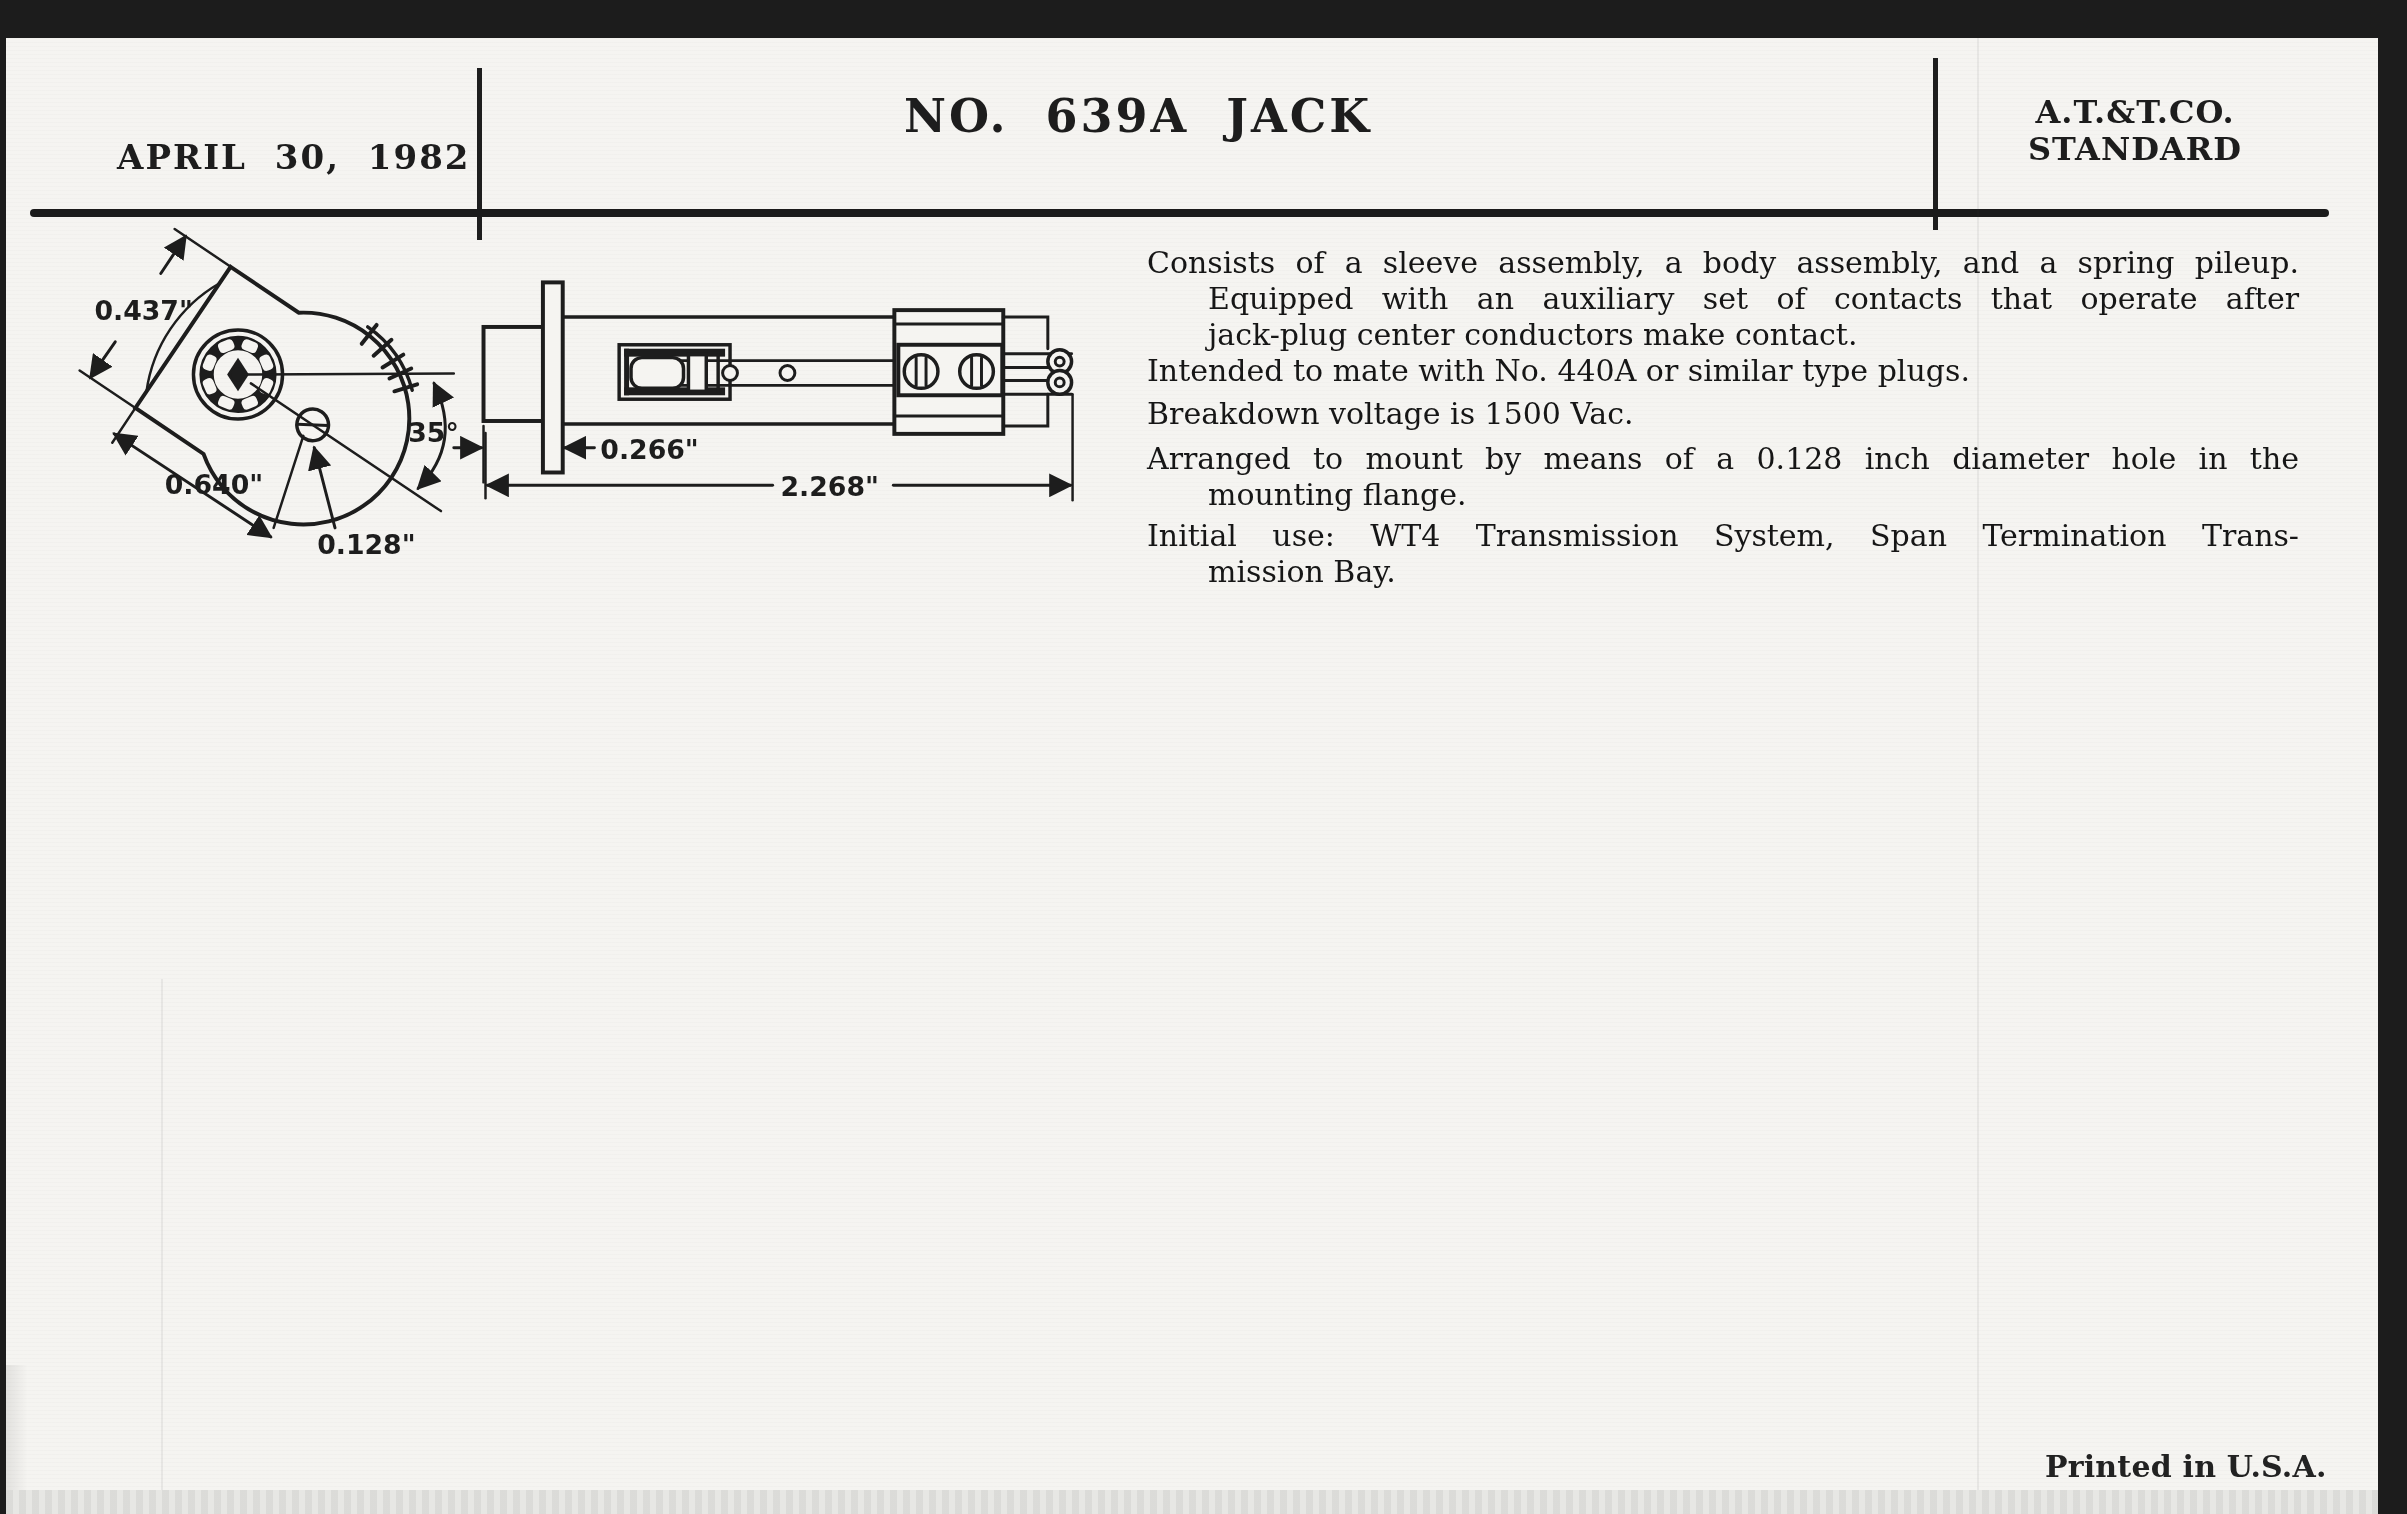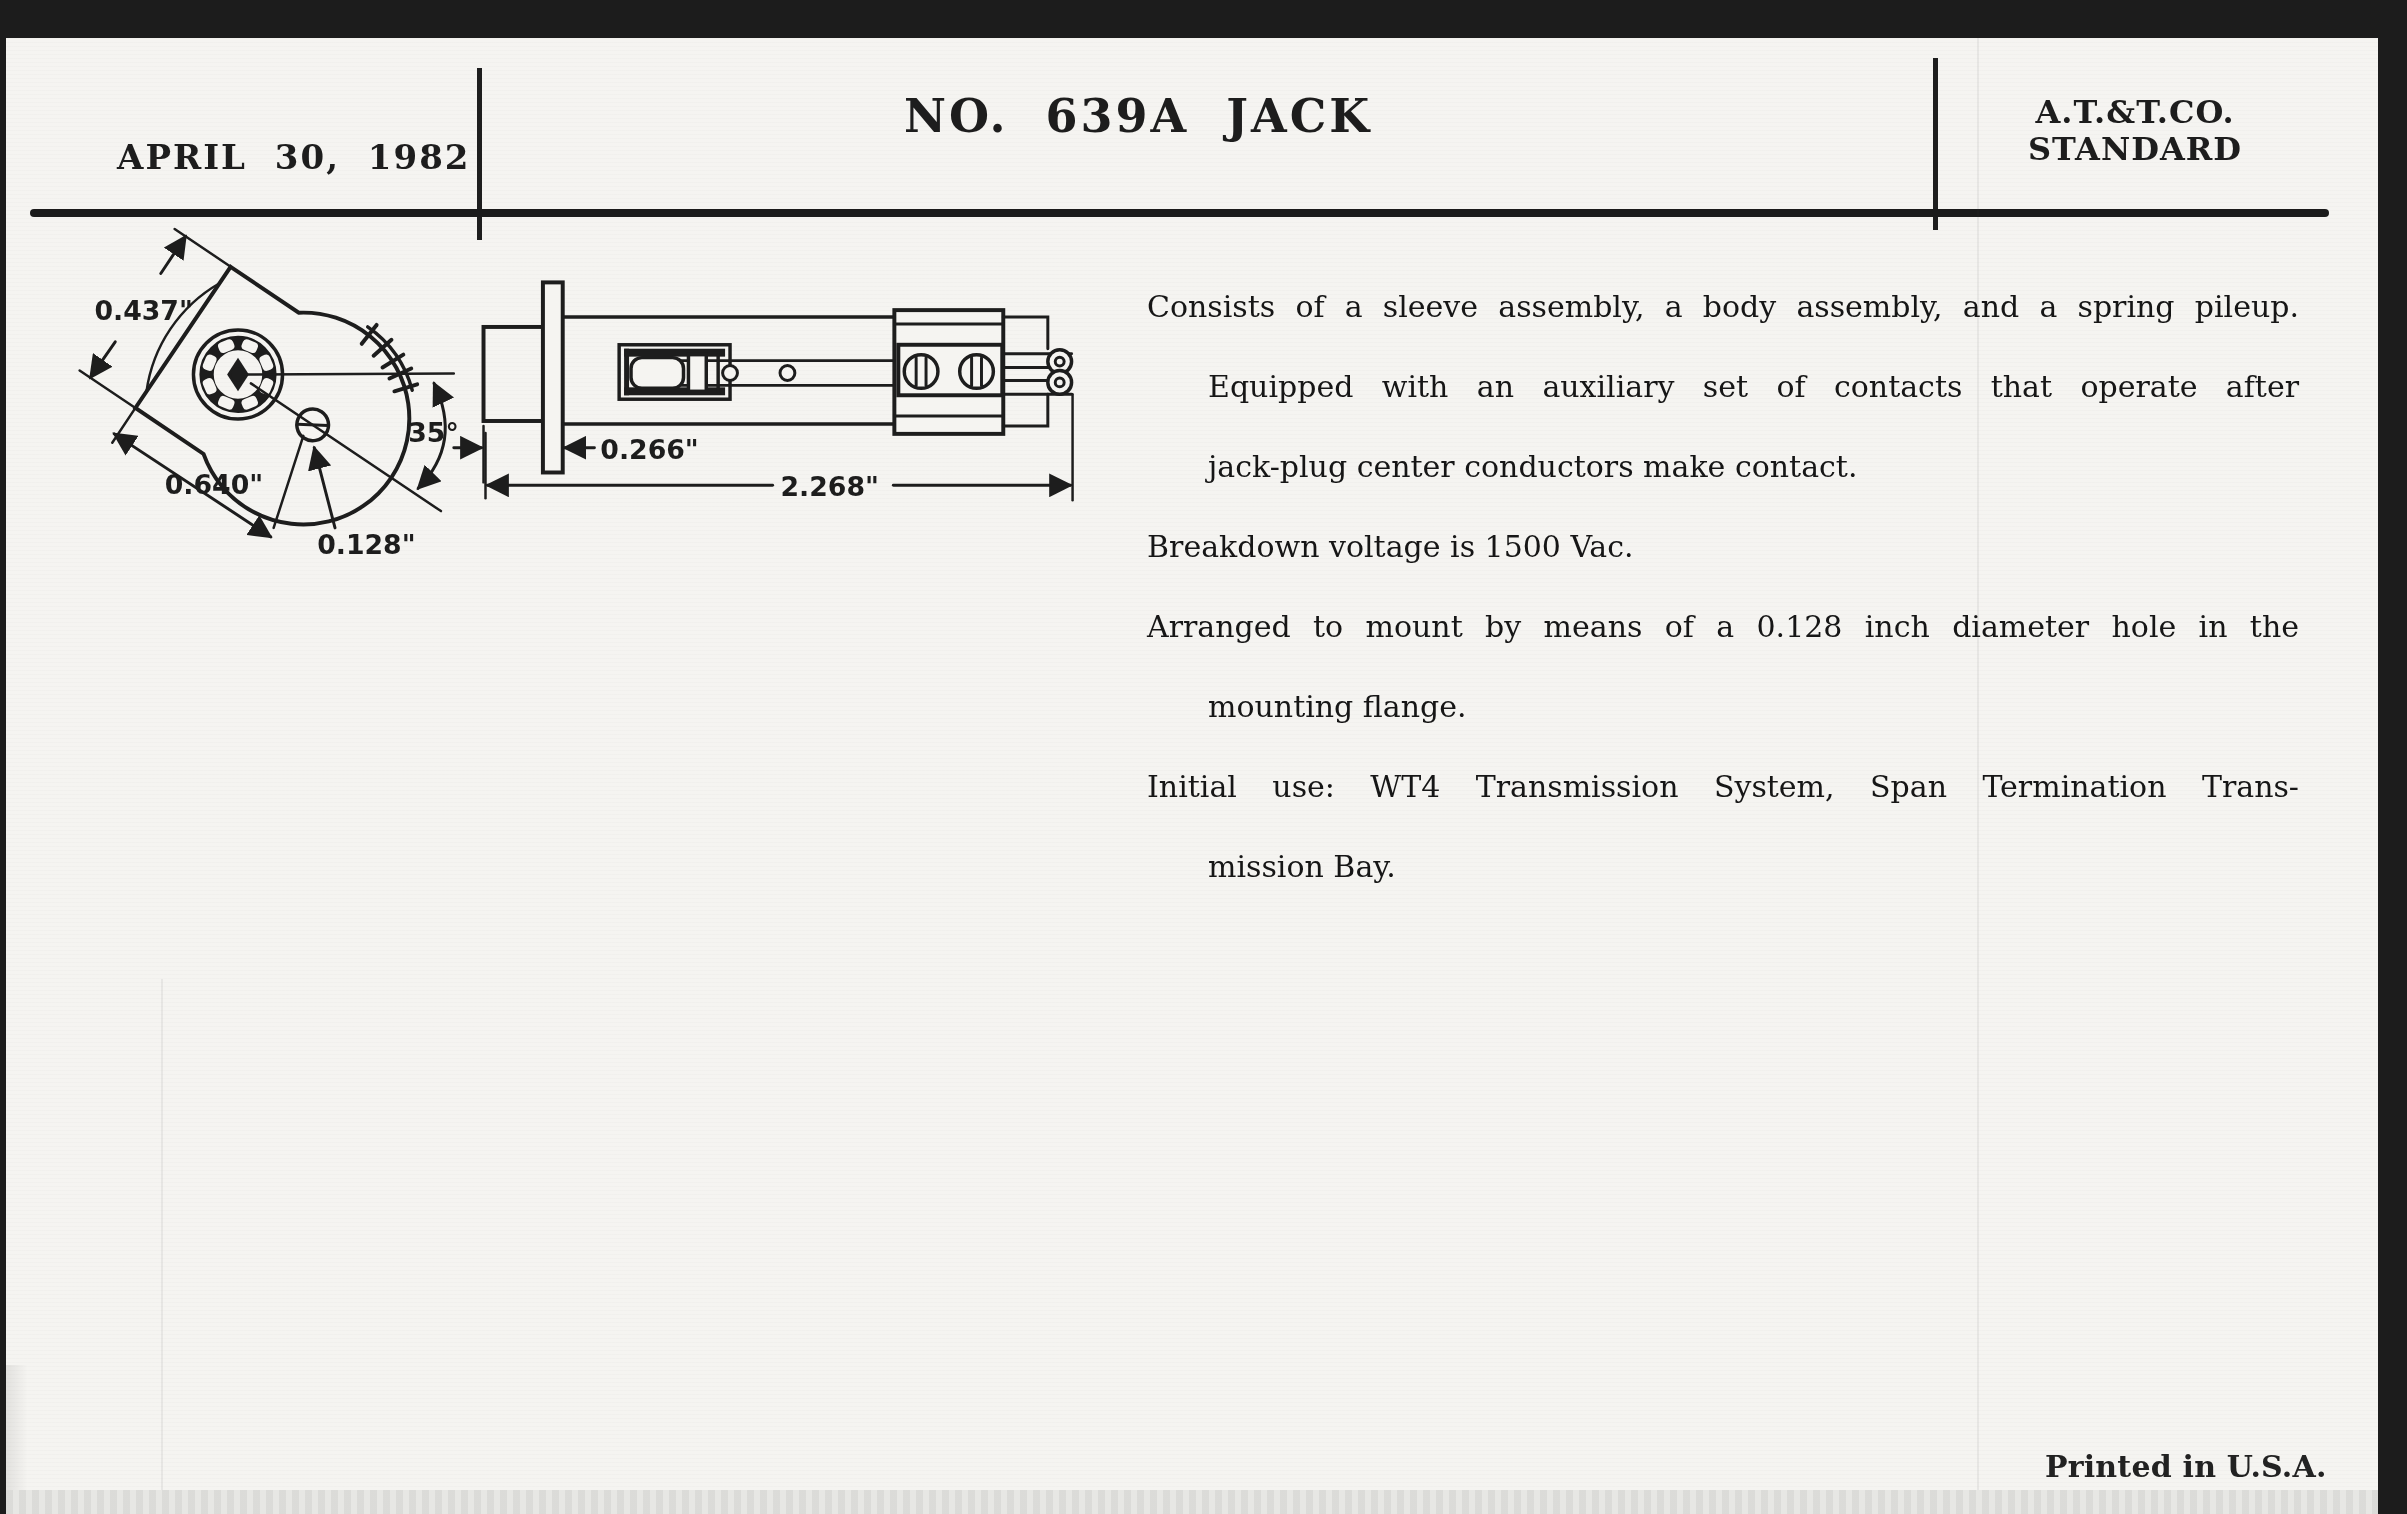--- a/index.html
+++ b/index.html
@@ -44,21 +44,21 @@
   }
   .rule{
     position:absolute;left:24px;top:171px;width:2299px;height:8px;
     background:#1b1b1b;border-radius:4px;
   }
   
   .desc{
     position:absolute;left:1141px;top:207px;width:1152px;
     font-size:30px;color:#161616;line-height:36px;
   }
-  .desc .ln{min-height:36px;margin-top:44px;}
+  .desc .ln{min-height:36px;}
   .ind{padding-left:61px;}
   .j{text-align:justify;text-align-last:justify;}
   .m5{margin-top:5px;} .m7{margin-top:7px;} .m9{margin-top:9px;}
   
   .foot{
     position:absolute;top:1411px;font-size:30px;font-weight:bold;color:#222;
     letter-spacing:0.2px;white-space:nowrap;
   }
   .foot-prop{left:798px;}
   .foot-usa{left:2039px;}
@@ -211,20 +211,21 @@
         <text class="dimlabel" x="748" y="276">2.268"</text>
       </g>
     </g>
   </svg>
   </div>
 
   <div class="desc">
     <div class="ln j">Consists of a sleeve assembly, a body assembly, and a spring pileup.</div>
     <div class="ln ind j">Equipped with an auxiliary set of contacts that operate after</div>
     <div class="ln ind">jack-plug center conductors make contact.</div>
+    <div class="ln">Intended to mate with No. 440A or similar type plugs.</div>
     <div class="ln m7">Breakdown voltage is 1500 Vac.</div>
     <div class="ln m9 j">Arranged to mount by means of a 0.128 inch diameter hole in the</div>
     <div class="ln ind">mounting flange.</div>
     <div class="ln m5 j">Initial use: WT4 Transmission System, Span Termination Trans-</div>
     <div class="ln ind">mission Bay.</div>
   </div>
 
   <div class="foot foot-usa">Printed in U.S.A.</div>
 
   <div class="fold-line fold-a"></div>

